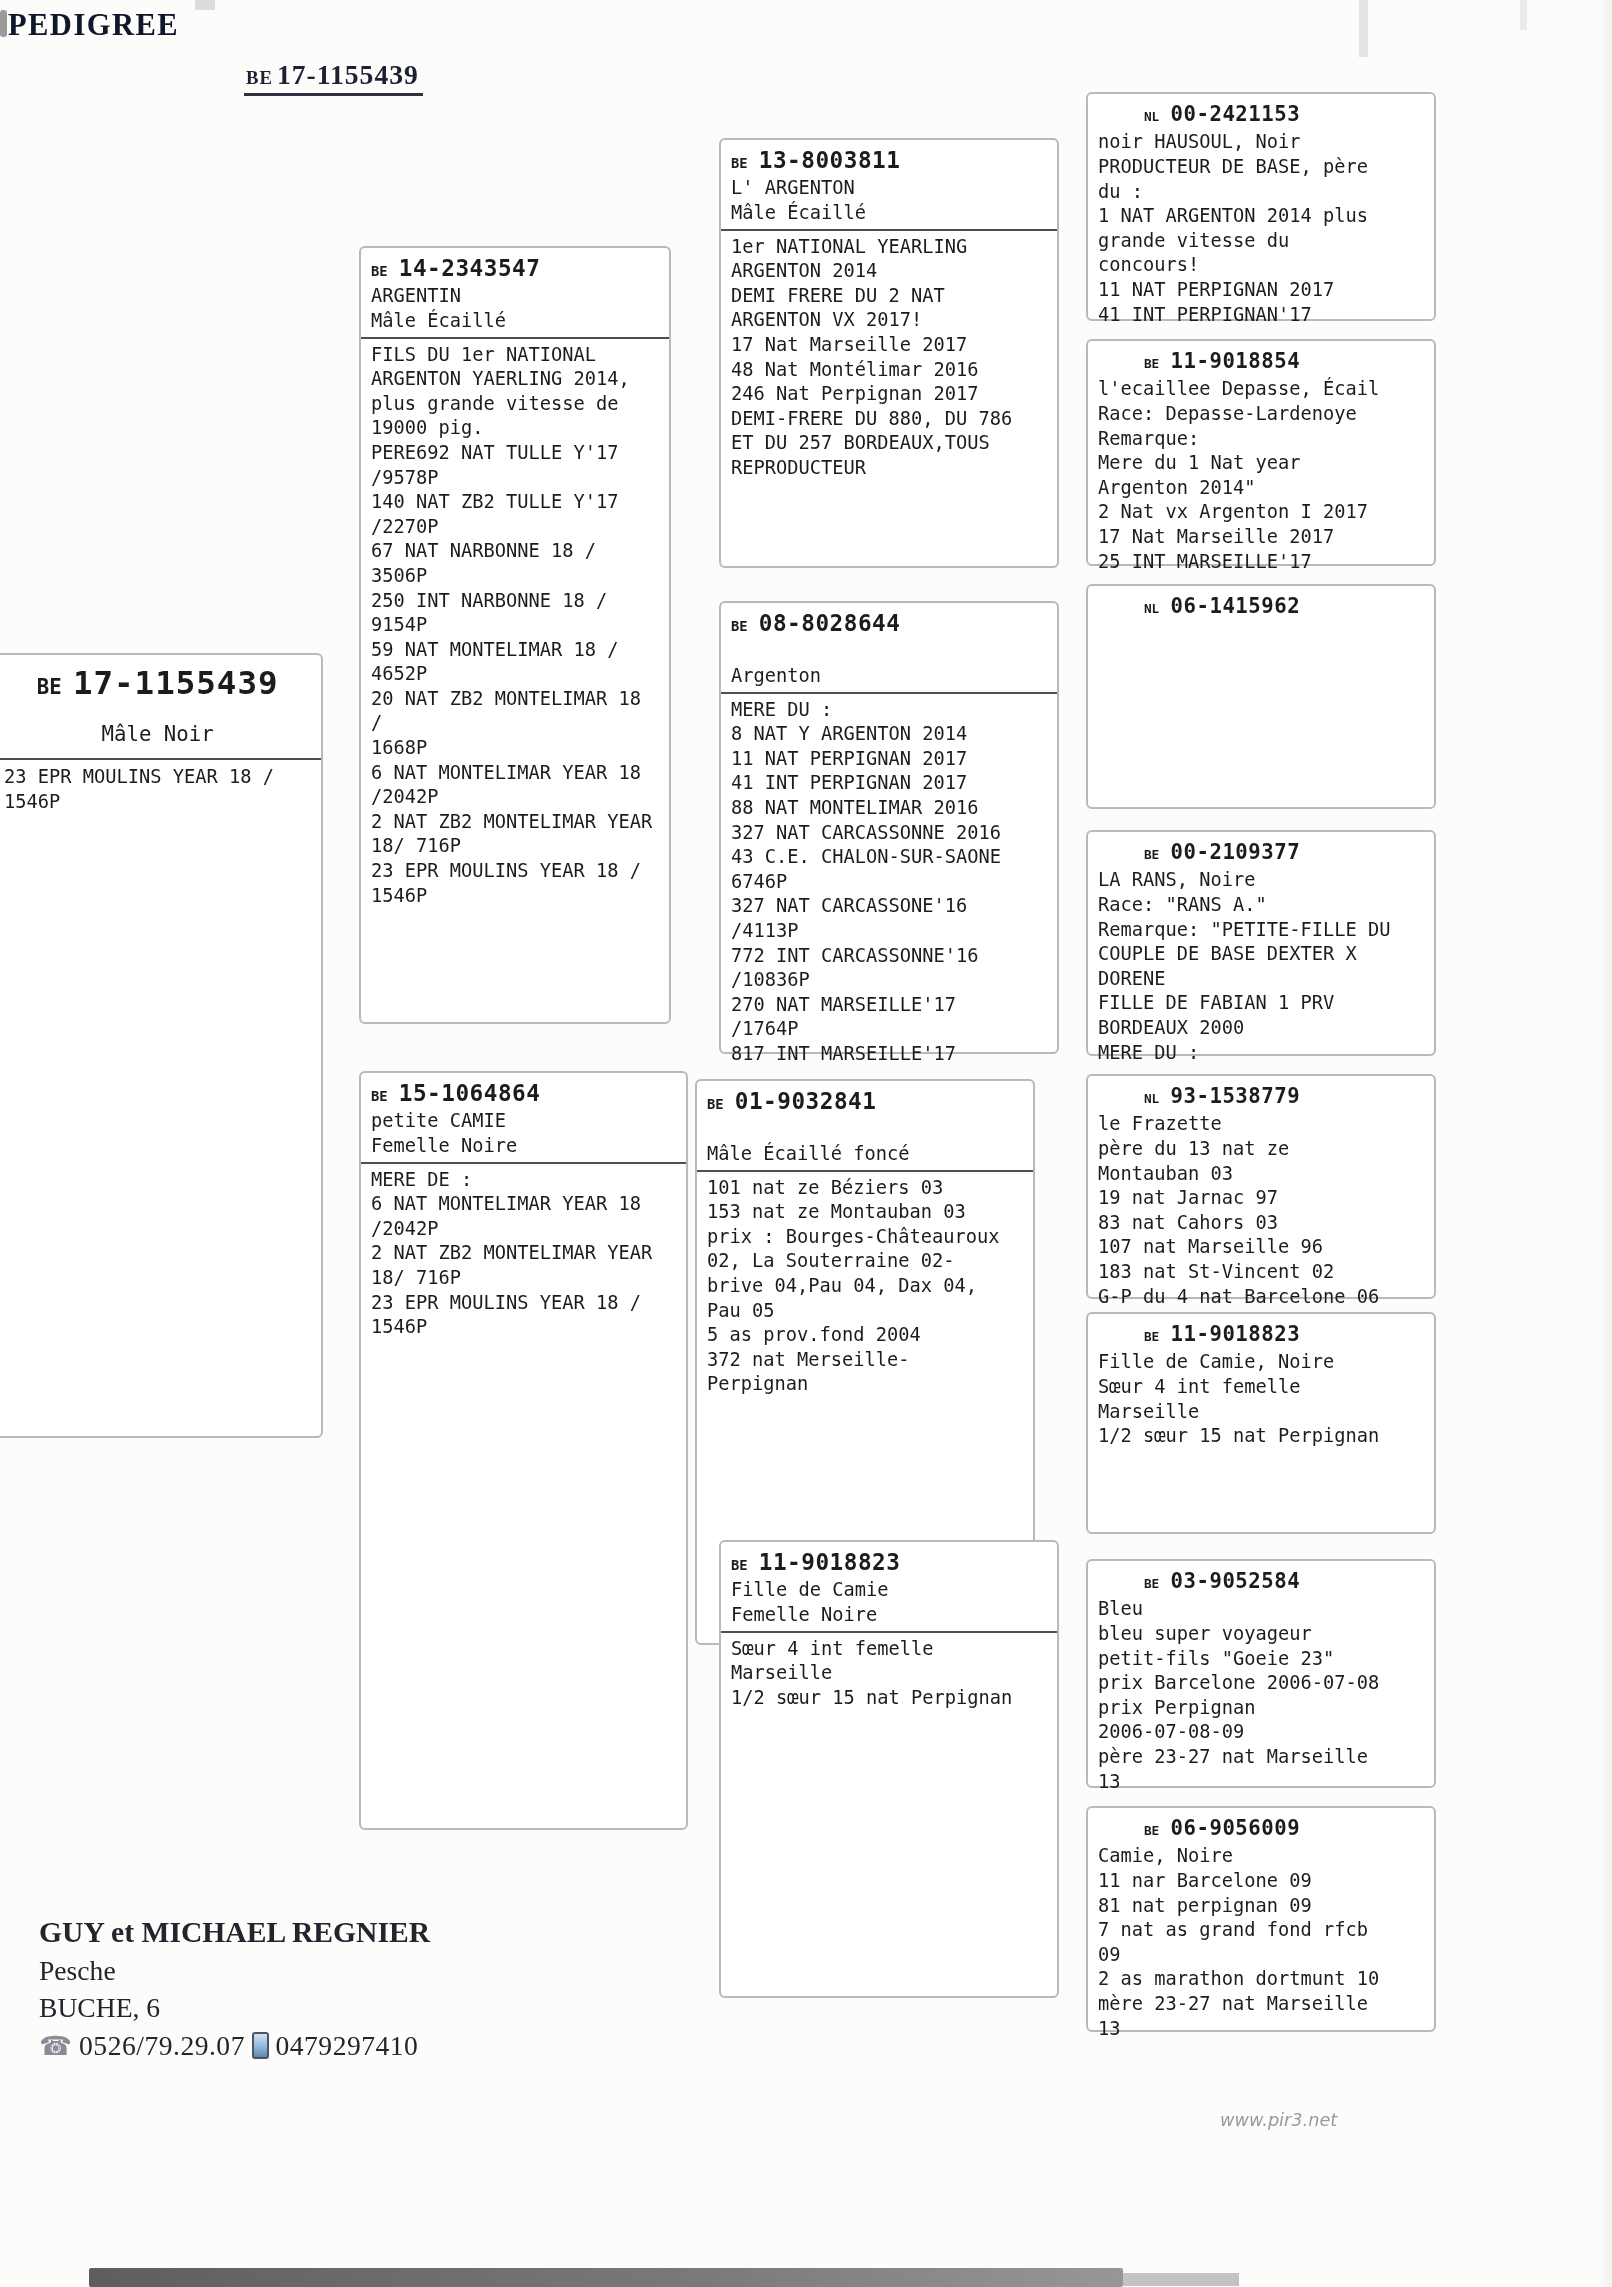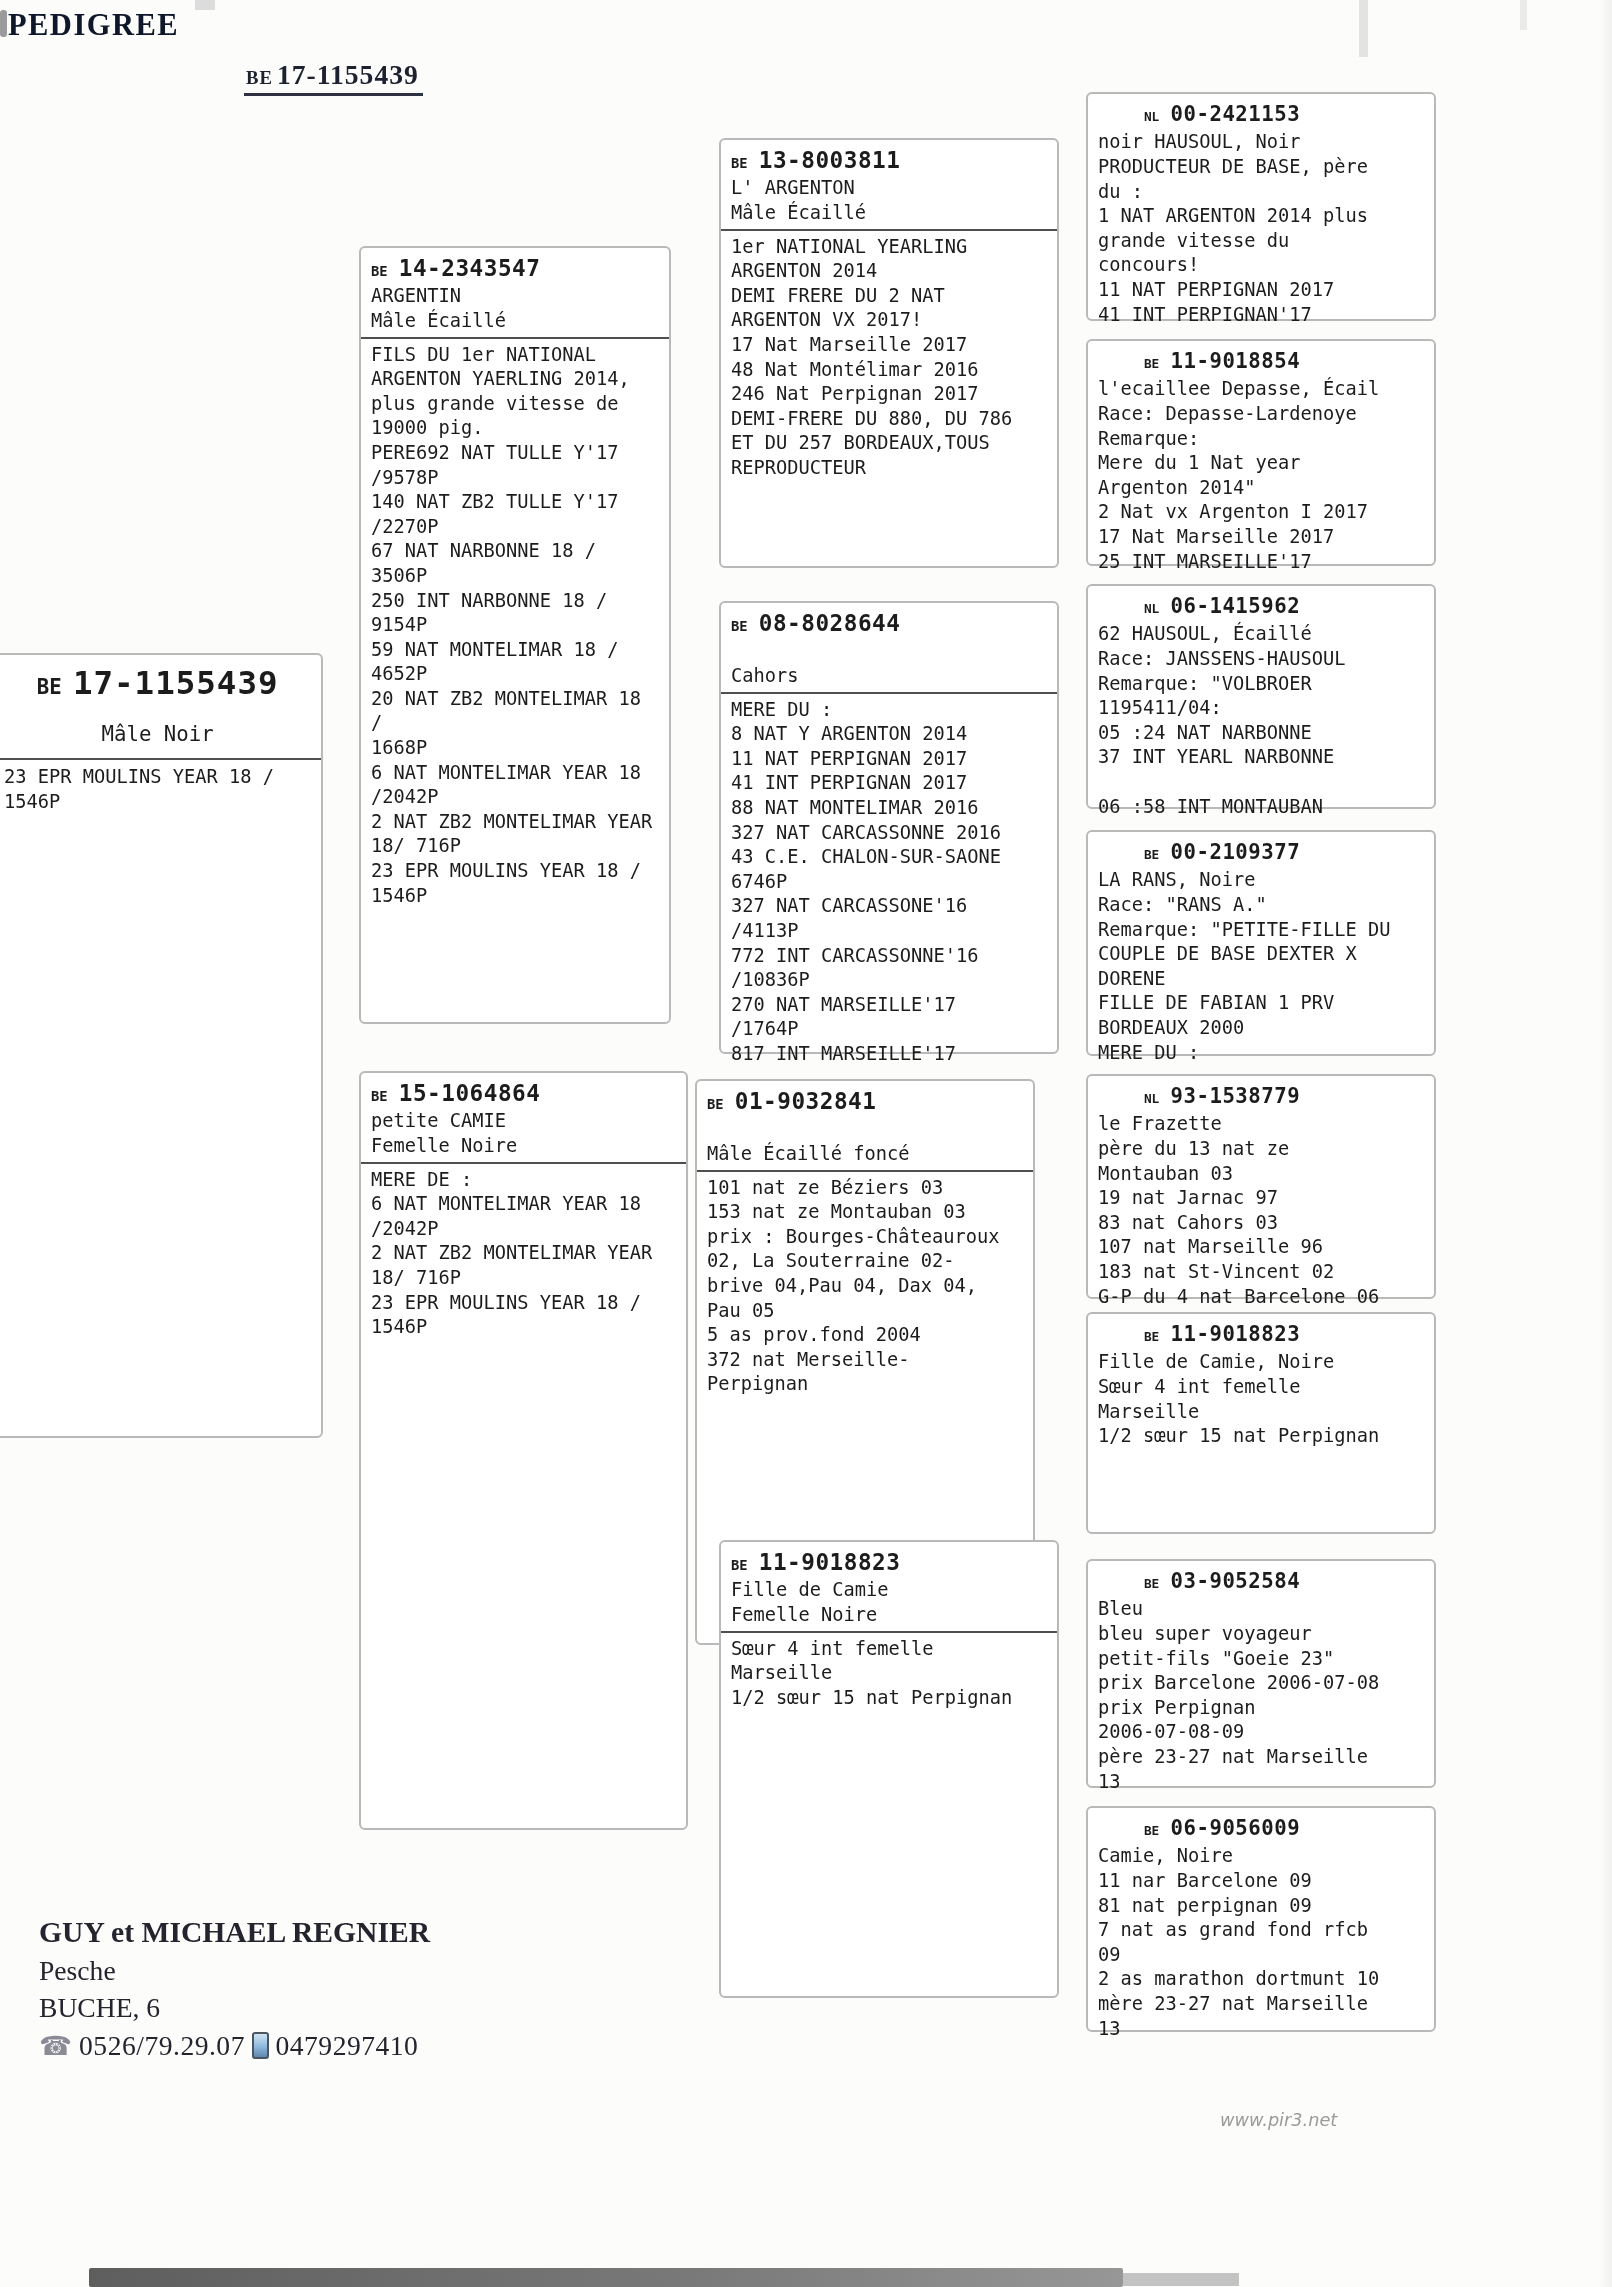--- a/index.html
+++ b/index.html
@@ -187,21 +187,21 @@
 ET DU 257 BORDEAUX,TOUS
 REPRODUCTEUR</div>
 </section>
 
 <section class="box gpb">
   <div class="ring">
     <span class="pfx">BE</span>
     <span class="num">08-8028644</span>
   </div>
   <div class="bname"></div>
-  <div class="bcolor">Cahors</div>
+  <div class="bcolor">Argenton</div>
   <div class="rule"></div>
   <div class="body">MERE DU :
 8 NAT Y ARGENTON 2014
 11 NAT PERPIGNAN 2017
 41 INT PERPIGNAN 2017
 88 NAT MONTELIMAR 2016
 327 NAT CARCASSONNE 2016
 43 C.E. CHALON-SUR-SAONE
 6746P
 327 NAT CARCASSONE'16
@@ -273,28 +273,20 @@
 2 Nat vx Argenton I 2017
 17 Nat Marseille 2017
 25 INT MARSEILLE'17</div>
 </section>
 
 <section class="box ggp ggp2">
   <div class="ring">
     <span class="pfx">NL</span>
     <span class="num">06-1415962</span>
   </div>
-  <div class="body">62 HAUSOUL, Écaillé
-Race: JANSSENS-HAUSOUL
-Remarque: "VOLBROER
-1195411/04:
-05 :24 NAT NARBONNE
-37 INT YEARL NARBONNE
-
-06 :58 INT MONTAUBAN</div>
 </section>
 
 <section class="box ggp ggp3">
   <div class="ring">
     <span class="pfx">BE</span>
     <span class="num">00-2109377</span>
   </div>
   <div class="body">LA RANS, Noire
 Race: "RANS A."
 Remarque: "PETITE-FILLE DU

